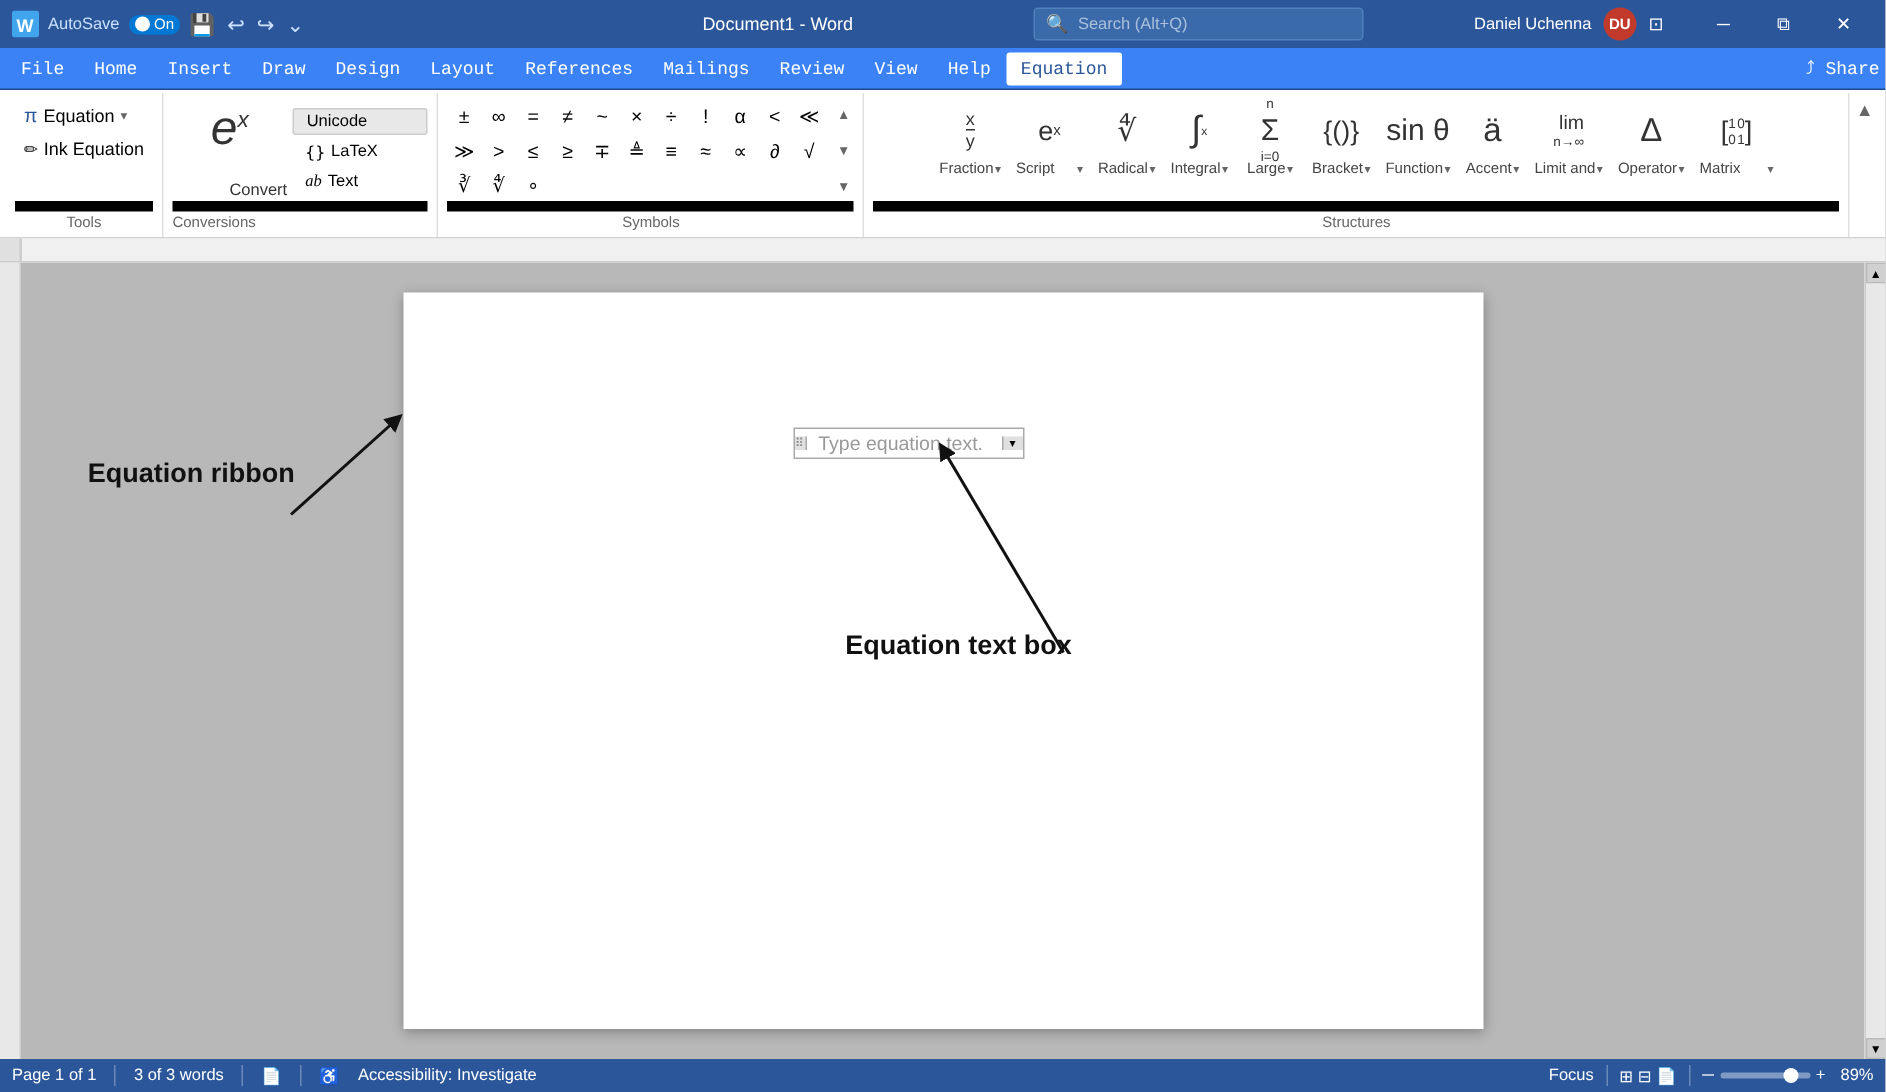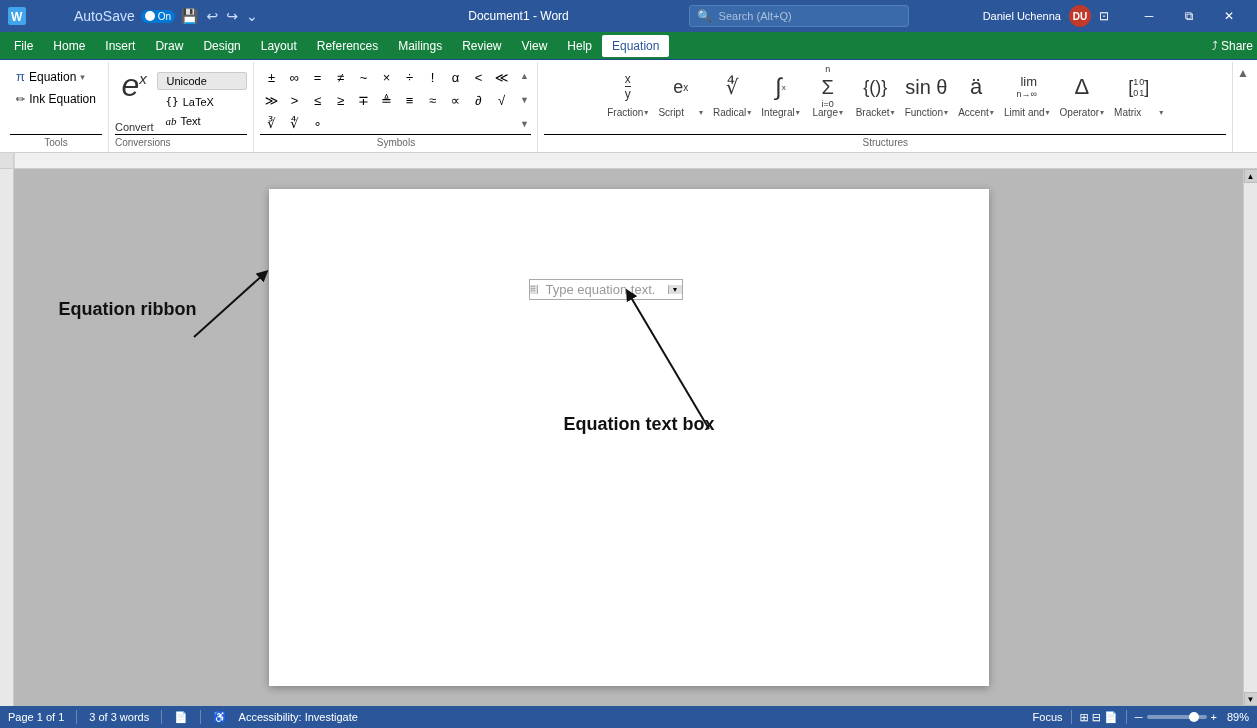--- a/index.html
+++ b/index.html
@@ -8,21 +8,21 @@
     
     .title-bar {
       height: 32px;
       background: #2b579a;
       display: flex;
       align-items: center;
       padding: 0 8px;
       color: white;
     }
     .title-bar-left { display: flex; align-items: center; gap: 6px; flex: 1; }
-    .autosave-label { font-size: 14px; color: #cce0ff; margin-left: 42px; }
+    .autosave-label { font-size: 11px; color: #cce0ff; }
     .autosave-toggle {
       background: #0078d4; border-radius: 10px; padding: 1px 4px;
       font-size: 10px; color: white; display: flex; align-items: center; gap: 3px;
     }
     .toggle-dot { width: 10px; height: 10px; background: white; border-radius: 50%; }
     .title-bar-icons { display: flex; gap: 8px; align-items: center; color: #cce0ff; font-size: 14px; }
     .title-bar-title { flex: 1; text-align: center; font-size: 12px; color: white; }
     .search-bar {
       background: #3b6aab; border: 1px solid #5080bb; border-radius: 3px;
       padding: 3px 8px; display: flex; align-items: center; gap: 6px; width: 220px;
@@ -31,25 +31,26 @@
     .search-bar input::placeholder { color: #aac0dd; }
     .title-bar-right { display: flex; align-items: center; gap: 8px; flex: 1; justify-content: flex-end; }
     .user-name { font-size: 11px; color: white; }
     .user-avatar { width: 22px; height: 22px; background: #c0392b; border-radius: 50%; display: flex; align-items: center; justify-content: center; color: white; font-size: 10px; font-weight: bold; }
     .win-controls { display: flex; gap: 0; margin-left: 12px; }
     .win-btn { width: 40px; height: 32px; display: flex; align-items: center; justify-content: center; cursor: pointer; color: white; font-size: 12px; }
 
     
     .menu-bar {
       height: 28px;
-      background: #15803d;
+      background: #3b82f6;
       display: flex;
       align-items: center;
       padding: 0 4px;
       border-bottom: 1px solid #1a4a8a;
+      font-family: Liberation Mono, monospace;
     }
     .menu-item {
       padding: 4px 10px;
       color: white;
       font-size: 12px;
       cursor: pointer;
       border-radius: 2px;
     }
     .menu-item.active { background: white; color: #2b579a; }
     .menu-share { margin-left: auto; display: flex; align-items: center; color: white; font-size: 12px; cursor: pointer; }
@@ -70,35 +71,35 @@
     .ribbon-group {
       display: flex;
       flex-direction: column;
       align-items: center;
       padding: 4px 6px 2px 6px;
       border-right: 1px solid #e0e0e0;
       min-width: fit-content;
     }
     .ribbon-group:last-child { border-right: none; }
     .ribbon-group-content { display: flex; align-items: center; flex: 1; gap: 3px; }
-    .ribbon-group-label { font-size: 10px; color: #666; margin-top: auto; padding-top: 2px; text-align: center; width: 100%; border-top: 1px solid #000000; padding-bottom: 2px; }
+    .ribbon-group-label { font-size: 10px; color: #666; margin-top: auto; padding-top: 2px; text-align: center; width: 100%; border-top: 7px solid #000000; padding-bottom: 2px; }
 
     
     .tools-group .ribbon-group-content { flex-direction: column; align-items: flex-start; gap: 2px; }
     .equation-btn {
       display: flex; align-items: center; gap: 4px; padding: 3px 6px;
       font-size: 12px; cursor: pointer; border-radius: 2px; min-width: 80px;
     }
     .conv-btn {
-      display: flex; align-items: flex-end; gap: 4px; padding: 2px 8px;
+      display: flex; align-items: flex-start; gap: 4px; padding: 2px 8px;
       font-size: 11px; cursor: pointer; border-radius: 2px; width: 100%;
       min-width: 90px;
     }
     .convert-section { display: flex; flex-direction: column; align-items: center; }
-    .convert-label { font-size: 11px; color: #333; margin-top: 2px; }
+    .convert-label { font-size: 11px; color: #333; margin-top: 2px; margin-left: 38px; }
 
     
     .symbols-group { flex: 0 0 auto; }
     .symbols-grid {
       display: grid;
       grid-template-columns: repeat(11, 22px);
       grid-template-rows: repeat(3, 22px);
       gap: 1px;
     }
     .sym-btn {

